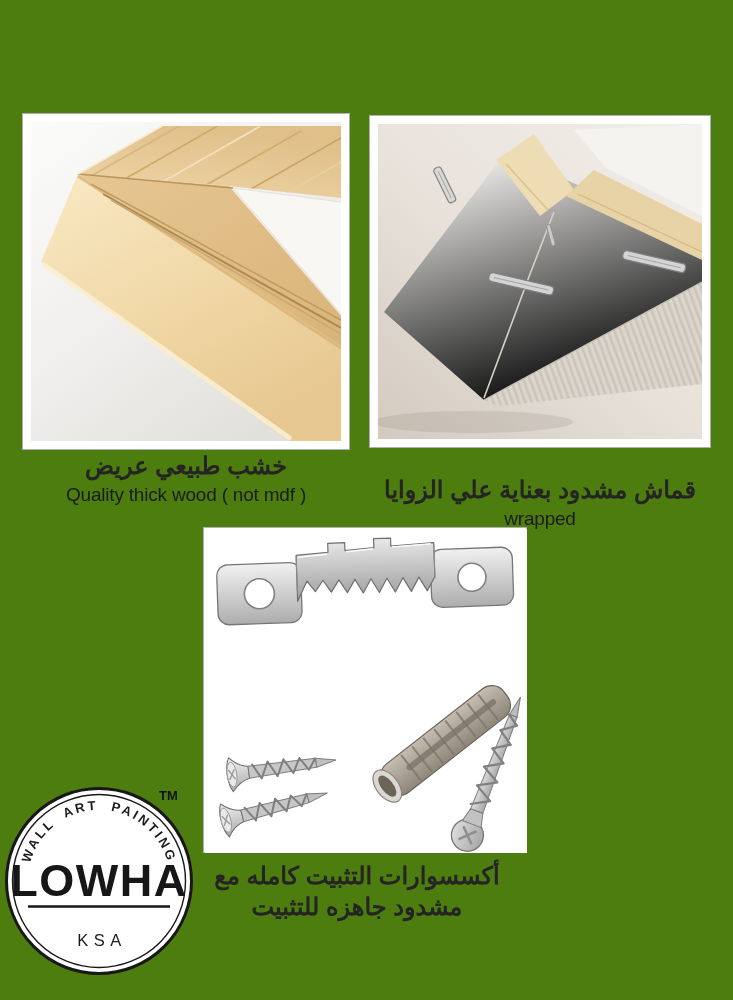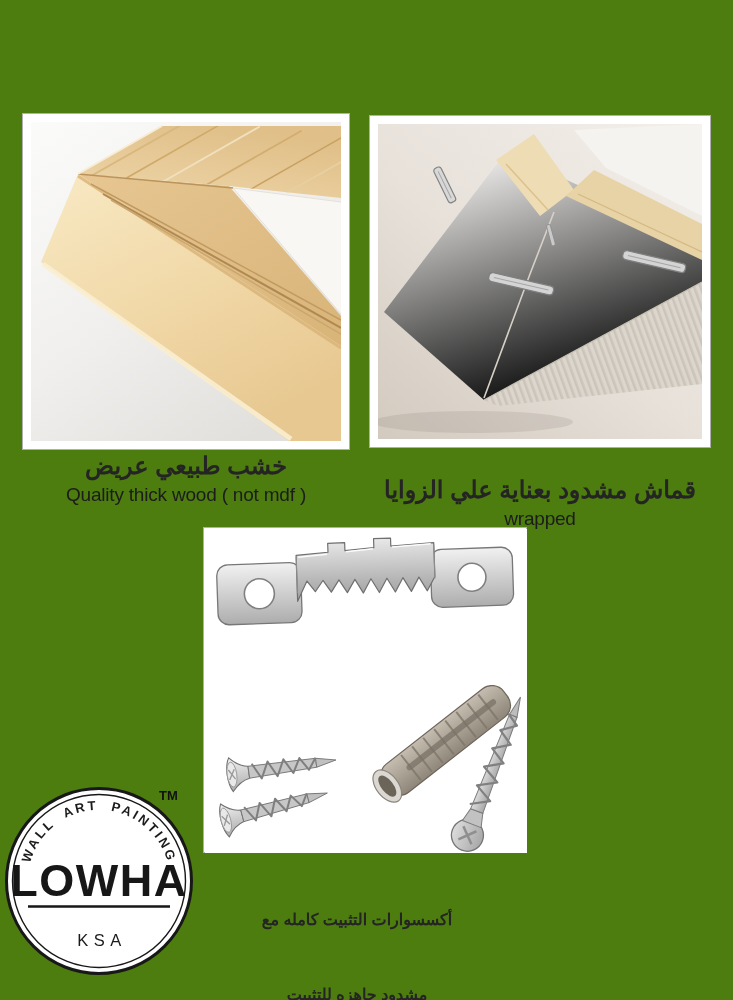--- a/index.html
+++ b/index.html
@@ -9,21 +9,21 @@
   .photo-box svg{display:block;}
   #wood-box{left:22px;top:113px;width:328px;height:337px;padding:8px;}
   #canvas-box{left:369px;top:115px;width:342px;height:333px;padding:8px;}
   #middle-box{left:203px;top:527px;width:324px;height:326px;padding:1px;}
   .caption{position:absolute;text-align:center;color:#1f1f1f;}
   .cap-ar{font-weight:bold;font-size:24px;line-height:29px;direction:rtl;color:#242424;}
   .cap-en{font-size:19px;line-height:26px;letter-spacing:-0.2px;color:#1c1c1c;margin-top:2px;}
   #wood-caption{left:12px;top:451px;width:348px;}
   #canvas-caption{left:369px;top:475px;width:342px;}
   #accessories-caption{left:175px;top:860px;width:364px;}
-  #accessories-caption .cap-ar{font-size:16px;line-height:31px;margin-top:44px;}
+  #accessories-caption .cap-ar{font-size:24px;line-height:31px;}
   #logo{position:absolute;left:1px;top:783px;width:196px;height:196px;}
   .lg-arc{font-size:13px;font-weight:600;letter-spacing:2.6px;word-spacing:6px;fill:#1b1b1b;}
   .lg-brand{font-size:45px;font-weight:600;letter-spacing:1.5px;fill:#171717;}
   .lg-ksa{font-size:16.5px;font-weight:500;letter-spacing:5.5px;fill:#1b1b1b;}
   .lg-tm{font-size:13px;font-weight:bold;fill:#111;}
 </style>
 </head>
 <body>
 
 <div id="stage">

